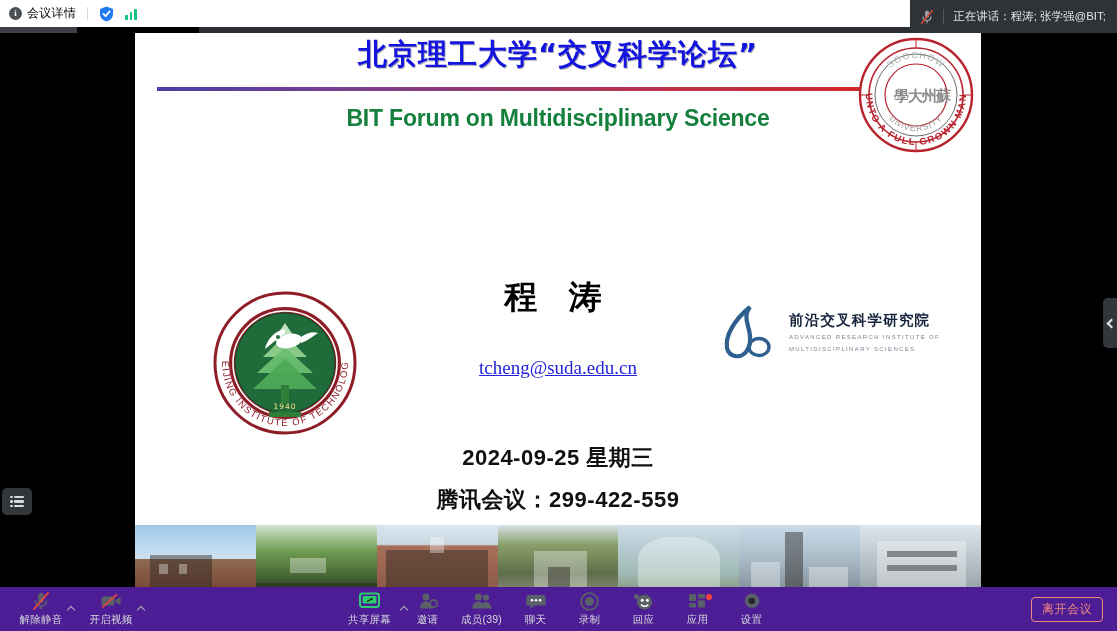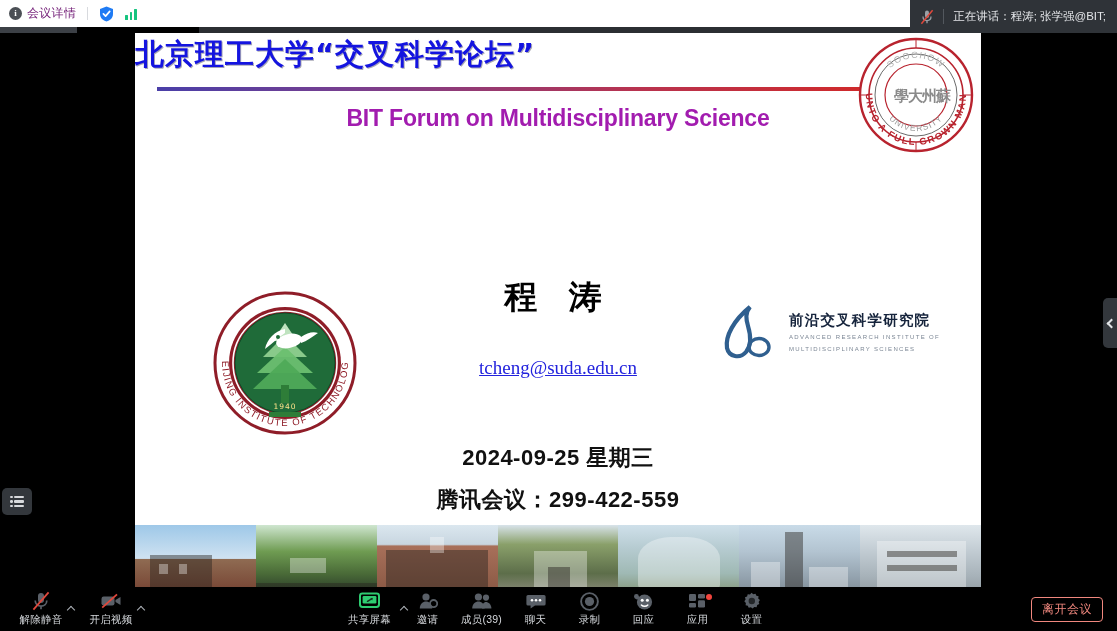--- a/index.html
+++ b/index.html
@@ -16,21 +16,21 @@
     background:#ffffff; display:flex; align-items:center;
     padding-left:9px; z-index:40;
   }
   .tb-item{ display:flex; align-items:center; gap:5px; }
   .info-ic{
     width:13px;height:13px;border-radius:50%;background:#4b4f55;
     display:flex;align-items:center;justify-content:center;
     color:#fff;font-size:9px;font-weight:bold;font-family:"Liberation Serif",serif;
     line-height:1;
   }
-  .tb-label{ font-size:12px; color:#701a75; letter-spacing:.3px;}
+  .tb-label{ font-size:12px; color:#000000; letter-spacing:.3px;}
   .tb-div{ width:1px;height:13px;background:#d8dade; margin:0 11px;}
   .shield{ width:15px;height:16px; position:relative; }
   .shield svg{display:block;}
   .sigbars{ display:flex; align-items:flex-end; gap:2px; height:13px; margin-left:11px;}
   .sigbars i{ display:block; width:2.5px; background:#16c47f; border-radius:.5px;}
   .sigbars i:nth-child(1){height:5px}
   .sigbars i:nth-child(2){height:8px}
   .sigbars i:nth-child(3){height:11px}
 
   
@@ -58,32 +58,32 @@
     position:absolute; left:0; top:27px; width:1117px; height:560px;
     background:#000; overflow:hidden;
   }
   .slide{
     position:absolute; left:135px; top:0px; width:846px; height:586px;
     background:#ffffff; overflow:hidden;
   }
 
   
   .s-headline{
-    position:absolute; left:0; right:0; top:8px; text-align:left;
+    position:absolute; left:0; right:0; top:8px; text-align:center;
     color:#1414e0; font-size:29px; font-weight:bold;
     font-family:"DejaVu Sans",sans-serif; letter-spacing:1px;
     text-shadow:1px 1px 0 rgba(0,0,40,.35);
   }
   .s-rule{
     position:absolute; left:22px; top:60px; width:800px; height:4px;
     background:linear-gradient(90deg,#4a3fa8 0%,#7a3f8e 25%,#b8334f 60%,#d9261c 100%);
   }
   .s-sub{
     position:absolute; left:0; right:0; top:78px; text-align:center;
-    color:#a21caf; font-size:23px; font-weight:bold; letter-spacing:-.2px;
+    color:#15803d; font-size:23px; font-weight:bold; letter-spacing:-.2px;
   }
   .s-title-cn{
     position:absolute; left:0; right:0; top:140px; text-align:center;
     color:#c81e17; font-size:36px; font-weight:bold;
     font-family:"DejaVu Sans",sans-serif; letter-spacing:0px;
     text-shadow:2px 2px 0 rgba(25,25,25,.75);
   }
   .s-speaker{
     position:absolute; left:0; right:0; top:248px; text-align:center;
     color:#000; font-size:33px; font-weight:bold;
@@ -166,21 +166,21 @@
     position:absolute; right:0; top:298px; width:14px; height:50px;
     background:#33373c; border-top-left-radius:5px;border-bottom-left-radius:5px;
     z-index:55; display:flex;align-items:center;justify-content:center;
   }
   .chev{ width:7px;height:7px;border-left:2px solid #e2e4e7;border-bottom:2px solid #e2e4e7;
          transform:rotate(45deg); margin-left:2px;}
 
   
   .bottombar{
     position:absolute; left:0; bottom:0; width:1117px; height:44px;
-    background:#000000; z-index:50;
+    background:#4c1d95; z-index:50;
   }
   .bb-left{ position:absolute; left:14px; top:0; height:44px; display:flex; gap:16px;}
   .bb-center{ position:absolute; left:50%; transform:translateX(-50%); top:0;
               height:28px; display:flex; gap:0px;}
   .bb-item{
     position:relative; width:54px; height:44px;
     display:flex; flex-direction:column; align-items:center; justify-content:center;
     gap:2px; cursor:pointer;
   }
   .bb-ic{ height:19px; display:flex;align-items:center;justify-content:center;}

